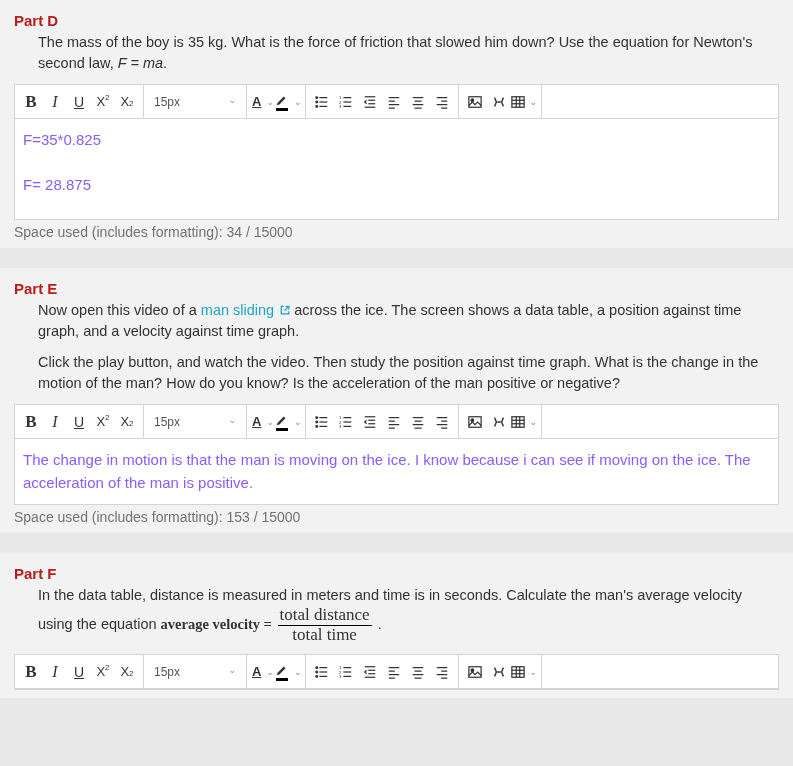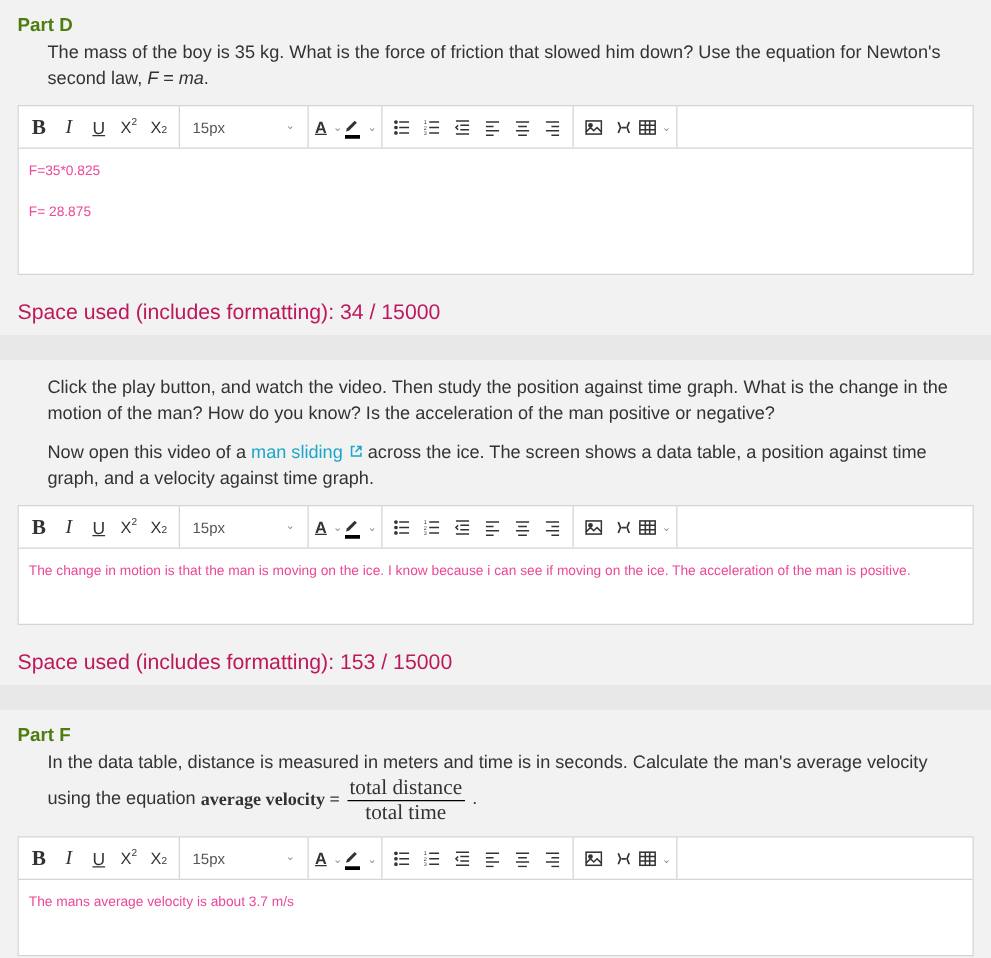--- a/index.html
+++ b/index.html
@@ -1,18 +1,18 @@
 <!DOCTYPE html>
 <html><head>
 <meta charset="utf-8">
 <style>
 * { box-sizing: border-box; margin: 0; padding: 0; }
 body { font-family: "Helvetica Neue", Arial, sans-serif; background: #e8e8e8; width: 793px; color: #333; font-size: 14px; }
 .section { background: #f2f2f2; padding: 12px 14px 8px 14px; margin-bottom: 20px; }
-.part-title { font-weight: bold; color: #4d7c0f; font-size: 15px; margin-bottom: 3px; }
+.part-title { font-weight: bold; color: #b91c1c; font-size: 15px; margin-bottom: 3px; }
 .part-desc { color: #333; font-size: 14.5px; line-height: 1.45; margin-bottom: 10px; margin-left: 24px; }
 .part-desc .italic { font-style: italic; }
 .part-desc a { color: #1da6c7; text-decoration: none; }
 .equation { font-family: "Times New Roman", serif; font-weight: bold; white-space: nowrap; }
 .frac { display: inline-block; vertical-align: middle; text-align: center; font-size: 17px; font-weight: normal; line-height: 1.1; padding: 0 2px; }
 .frac .num { display: block; border-bottom: 1px solid #000; padding: 0 2px; }
 .frac .den { display: block; padding: 0 2px; }
 .editor { background: #fff; border: 1px solid #d4d4d4; }
 .toolbar { display: flex; align-items: stretch; border-bottom: 1px solid #d4d4d4; height: 34px; }
 .group { display: flex; align-items: center; border-right: 1px solid #d4d4d4; padding: 0 4px; }
@@ -23,23 +23,23 @@
 .sup { font-family: Arial; font-size: 13px; position: relative; }
 .sup sup { font-size: 8px; position: relative; top: -4px; }
 .sub { font-family: Arial; font-size: 13px; }
 .sub sub { font-size: 8px; position: relative; bottom: -2px; }
 .fontbox { display: flex; align-items: flex-start; justify-content: space-between; width: 94px; font-size: 12px; color: #555; padding: 0 6px; }
 .chev { font-size: 9px; color: #888; padding-left: 4px; }
 .color-btn { display: flex; flex-direction: column; align-items: center; justify-content: center; height: 30px; padding: 0 1px; }
 .colA { font-weight: bold; font-size: 13px; line-height: 1; }
 .color-under { width: 12px; height: 3px; background: #000; margin-top: 1px; }
 .dd { display: flex; align-items: center; }
-.editor-body { padding: 10px 8px; font-size: 11px; color: #ec4899; line-height: 1.5; min-height: 60px; }
+.editor-body { padding: 10px 8px; font-size: 15px; color: #8b5cf6; line-height: 1.5; min-height: 60px; }
 .editor-body.hi { min-height: 100px; }
-.stat { font-size: 17px; color: #be185d; padding: 4px 0 0 0; margin-top: 16px; }
+.stat { font-size: 14px; color: #737373; padding: 4px 0 0 0; }
 svg.ic { width: 14px; height: 14px; stroke: #333; stroke-width: 1.4; fill: none; }
 svg.ic.fill { fill: #333; stroke: none; }
 .ext-icon { display: inline-block; margin-left: 2px; }
 </style>
 </head>
 <body>
 
 <div class="section">
   <div class="part-title">Part D</div>
   <div class="part-desc">
@@ -159,26 +159,27 @@
     </div>
     <div class="editor-body hi">
       <div>F=35*0.825</div><br>
       <div>F= 28.875</div>
     </div>
   </div>
   <div class="stat">Space used (includes formatting): 34 / 15000</div>
 </div>
 
 <div class="section">
-  <div class="part-desc">Click the play button, and watch the video. Then study the position against time graph. What is the change in the motion of the man? How do you know? Is the acceleration of the man positive or negative?</div>
+  <div class="part-title">Part E</div>
   <div class="part-desc">
     <span>Now open this video of a </span><a href="#"><span>man sliding</span> <span class="ext-icon"><svg width="10" height="10" viewBox="0 0 16 16" stroke="#1da6c7" fill="none" stroke-width="2">
             <path d="M6 2H2v12h12v-4M9 2h5v5M14 2L7 9"></path>
           </svg></span></a><span> across the ice. The screen shows a data table, a position against time graph, and a velocity against time graph.</span>
   </div>
+  <div class="part-desc">Click the play button, and watch the video. Then study the position against time graph. What is the change in the motion of the man? How do you know? Is the acceleration of the man positive or negative?</div>
   <div class="editor">
     <div class="toolbar">
       <div class="group">
         <div class="btn bold-b">B</div>
         <div class="btn italic-i">I</div>
         <div class="btn underline-u">U</div>
         <div class="btn sup">X<sup>2</sup></div>
         <div class="btn sub">X<sub>2</sub></div>
       </div>
       <div class="group">
@@ -399,15 +400,14 @@
               <rect x="1" y="2" width="14" height="12"></rect>
               <line x1="1" y1="6" x2="15" y2="6"></line>
               <line x1="1" y1="10" x2="15" y2="10"></line>
               <line x1="6" y1="2" x2="6" y2="14"></line>
               <line x1="10" y1="2" x2="10" y2="14"></line>
             </svg>
             <span class="chev">⌄</span>
           </div>
       </div>
     </div>
-    <div class="editor-body">The mans average velocity is about 3.7 m/s</div>
   </div>
 </div>
 
 </body></html>

